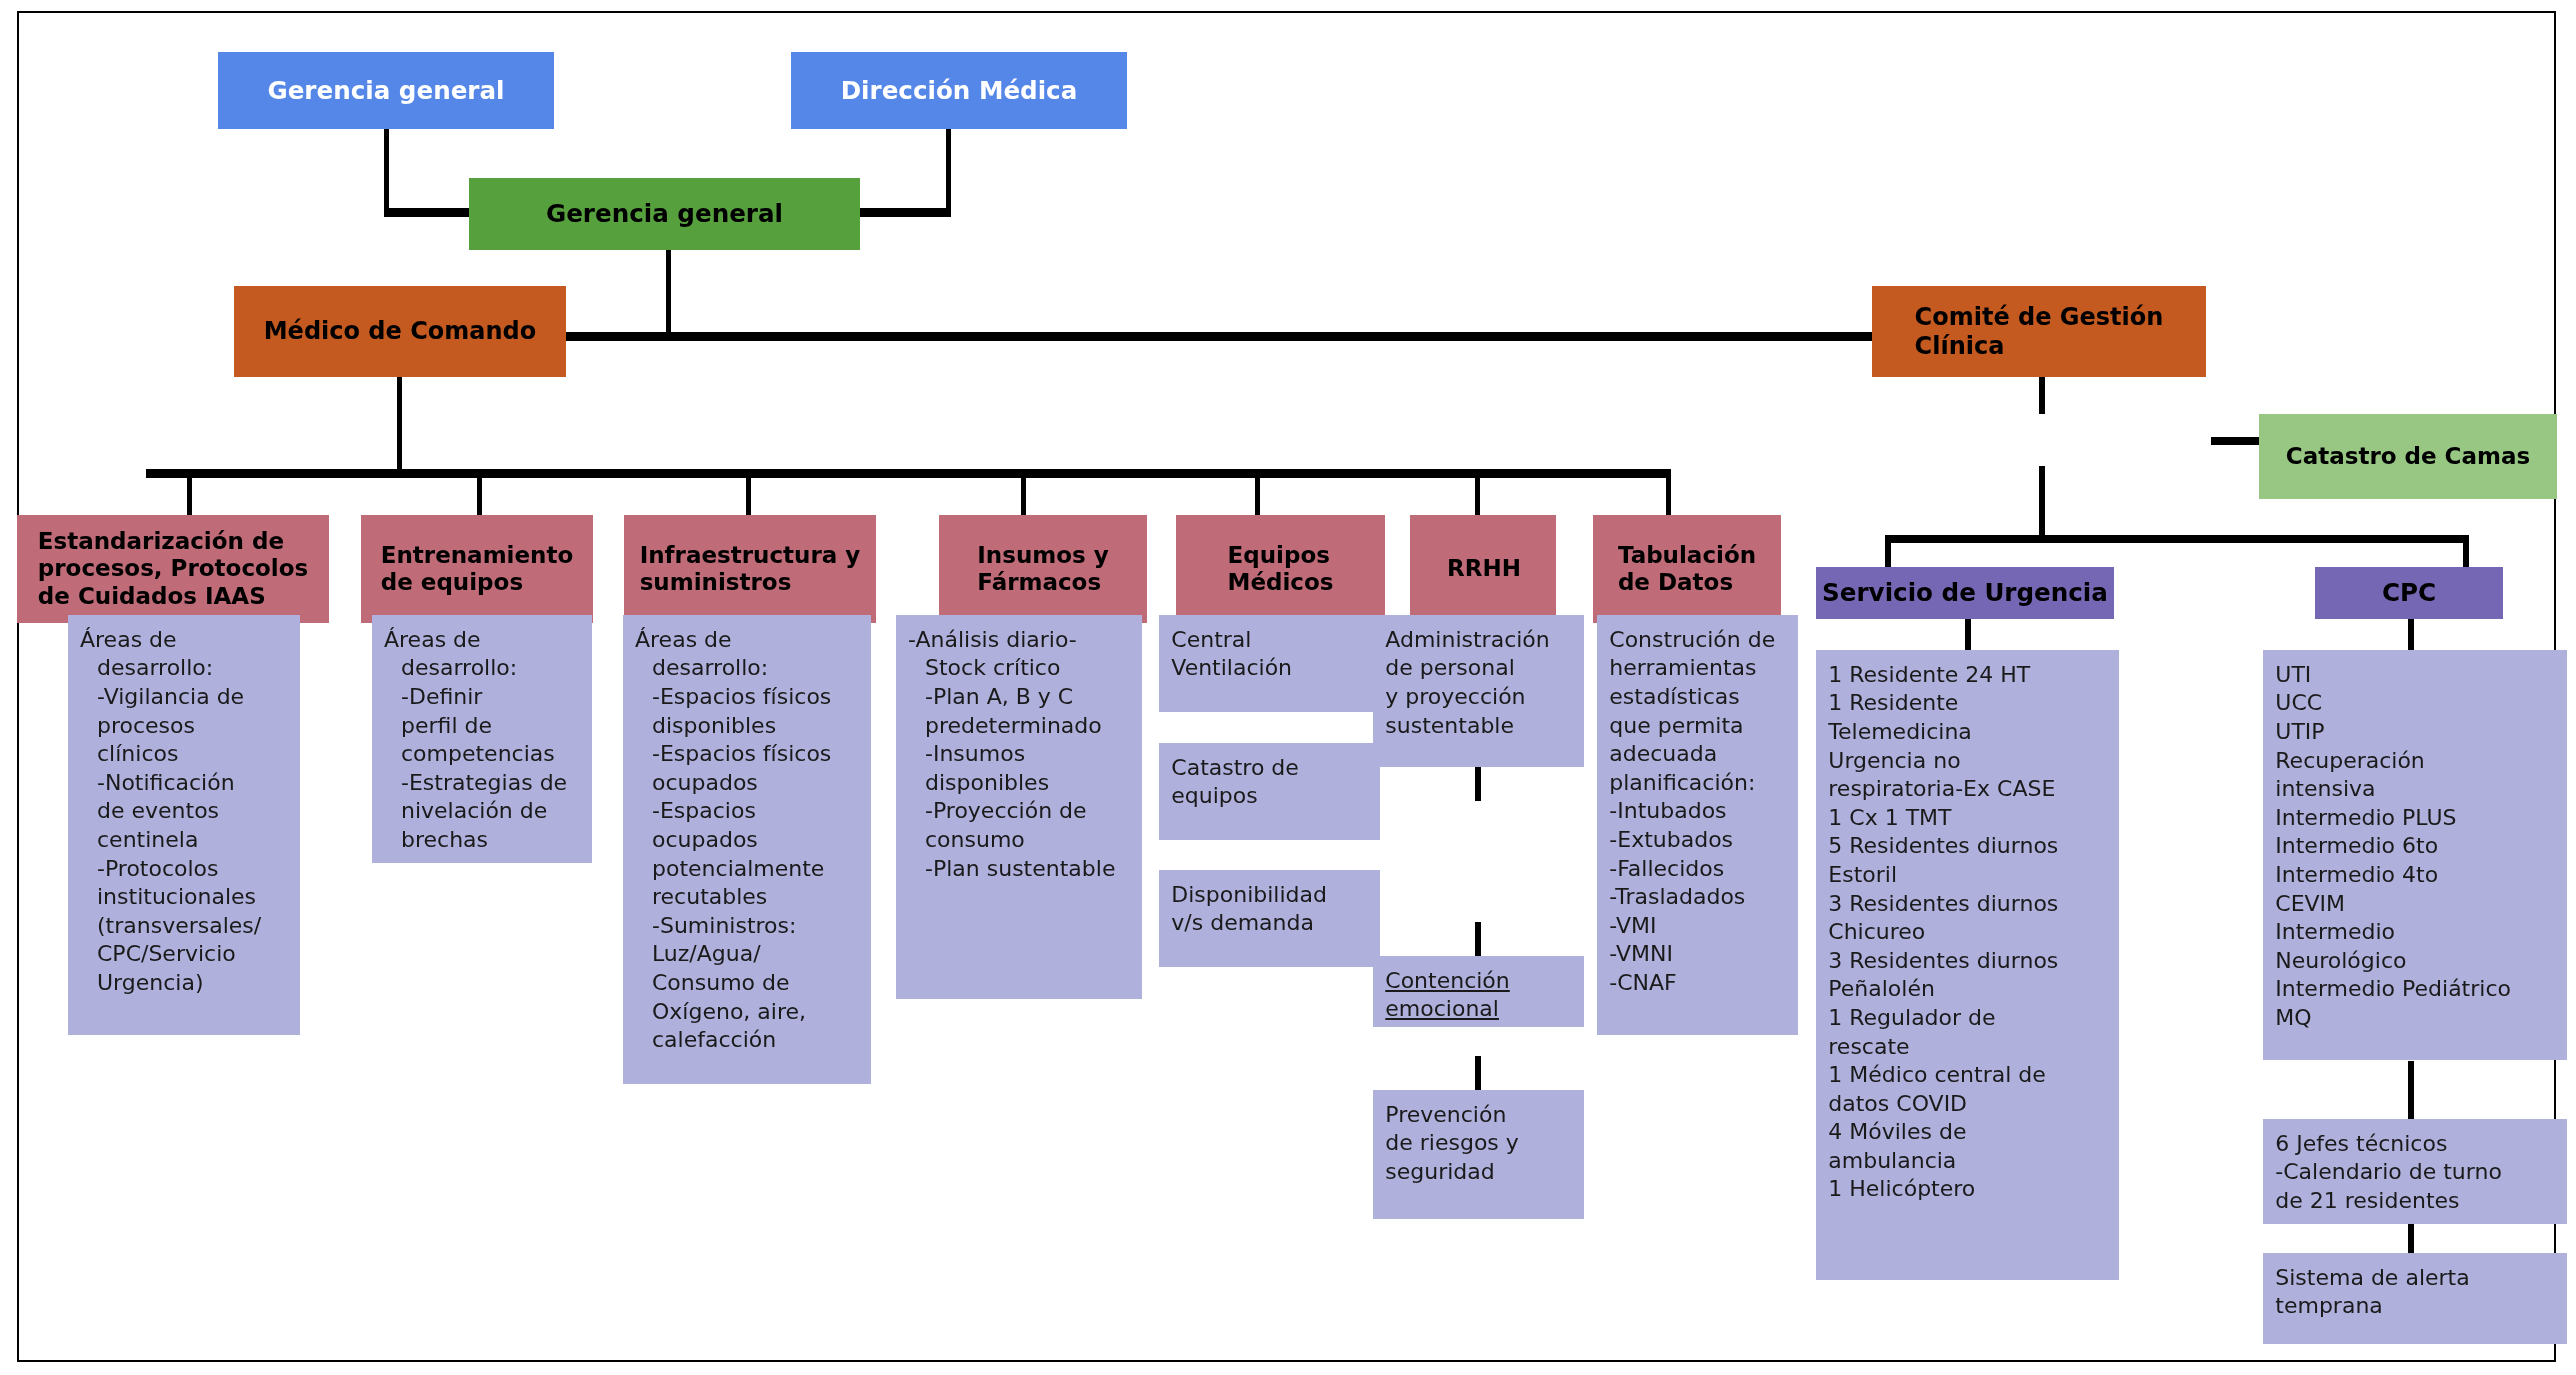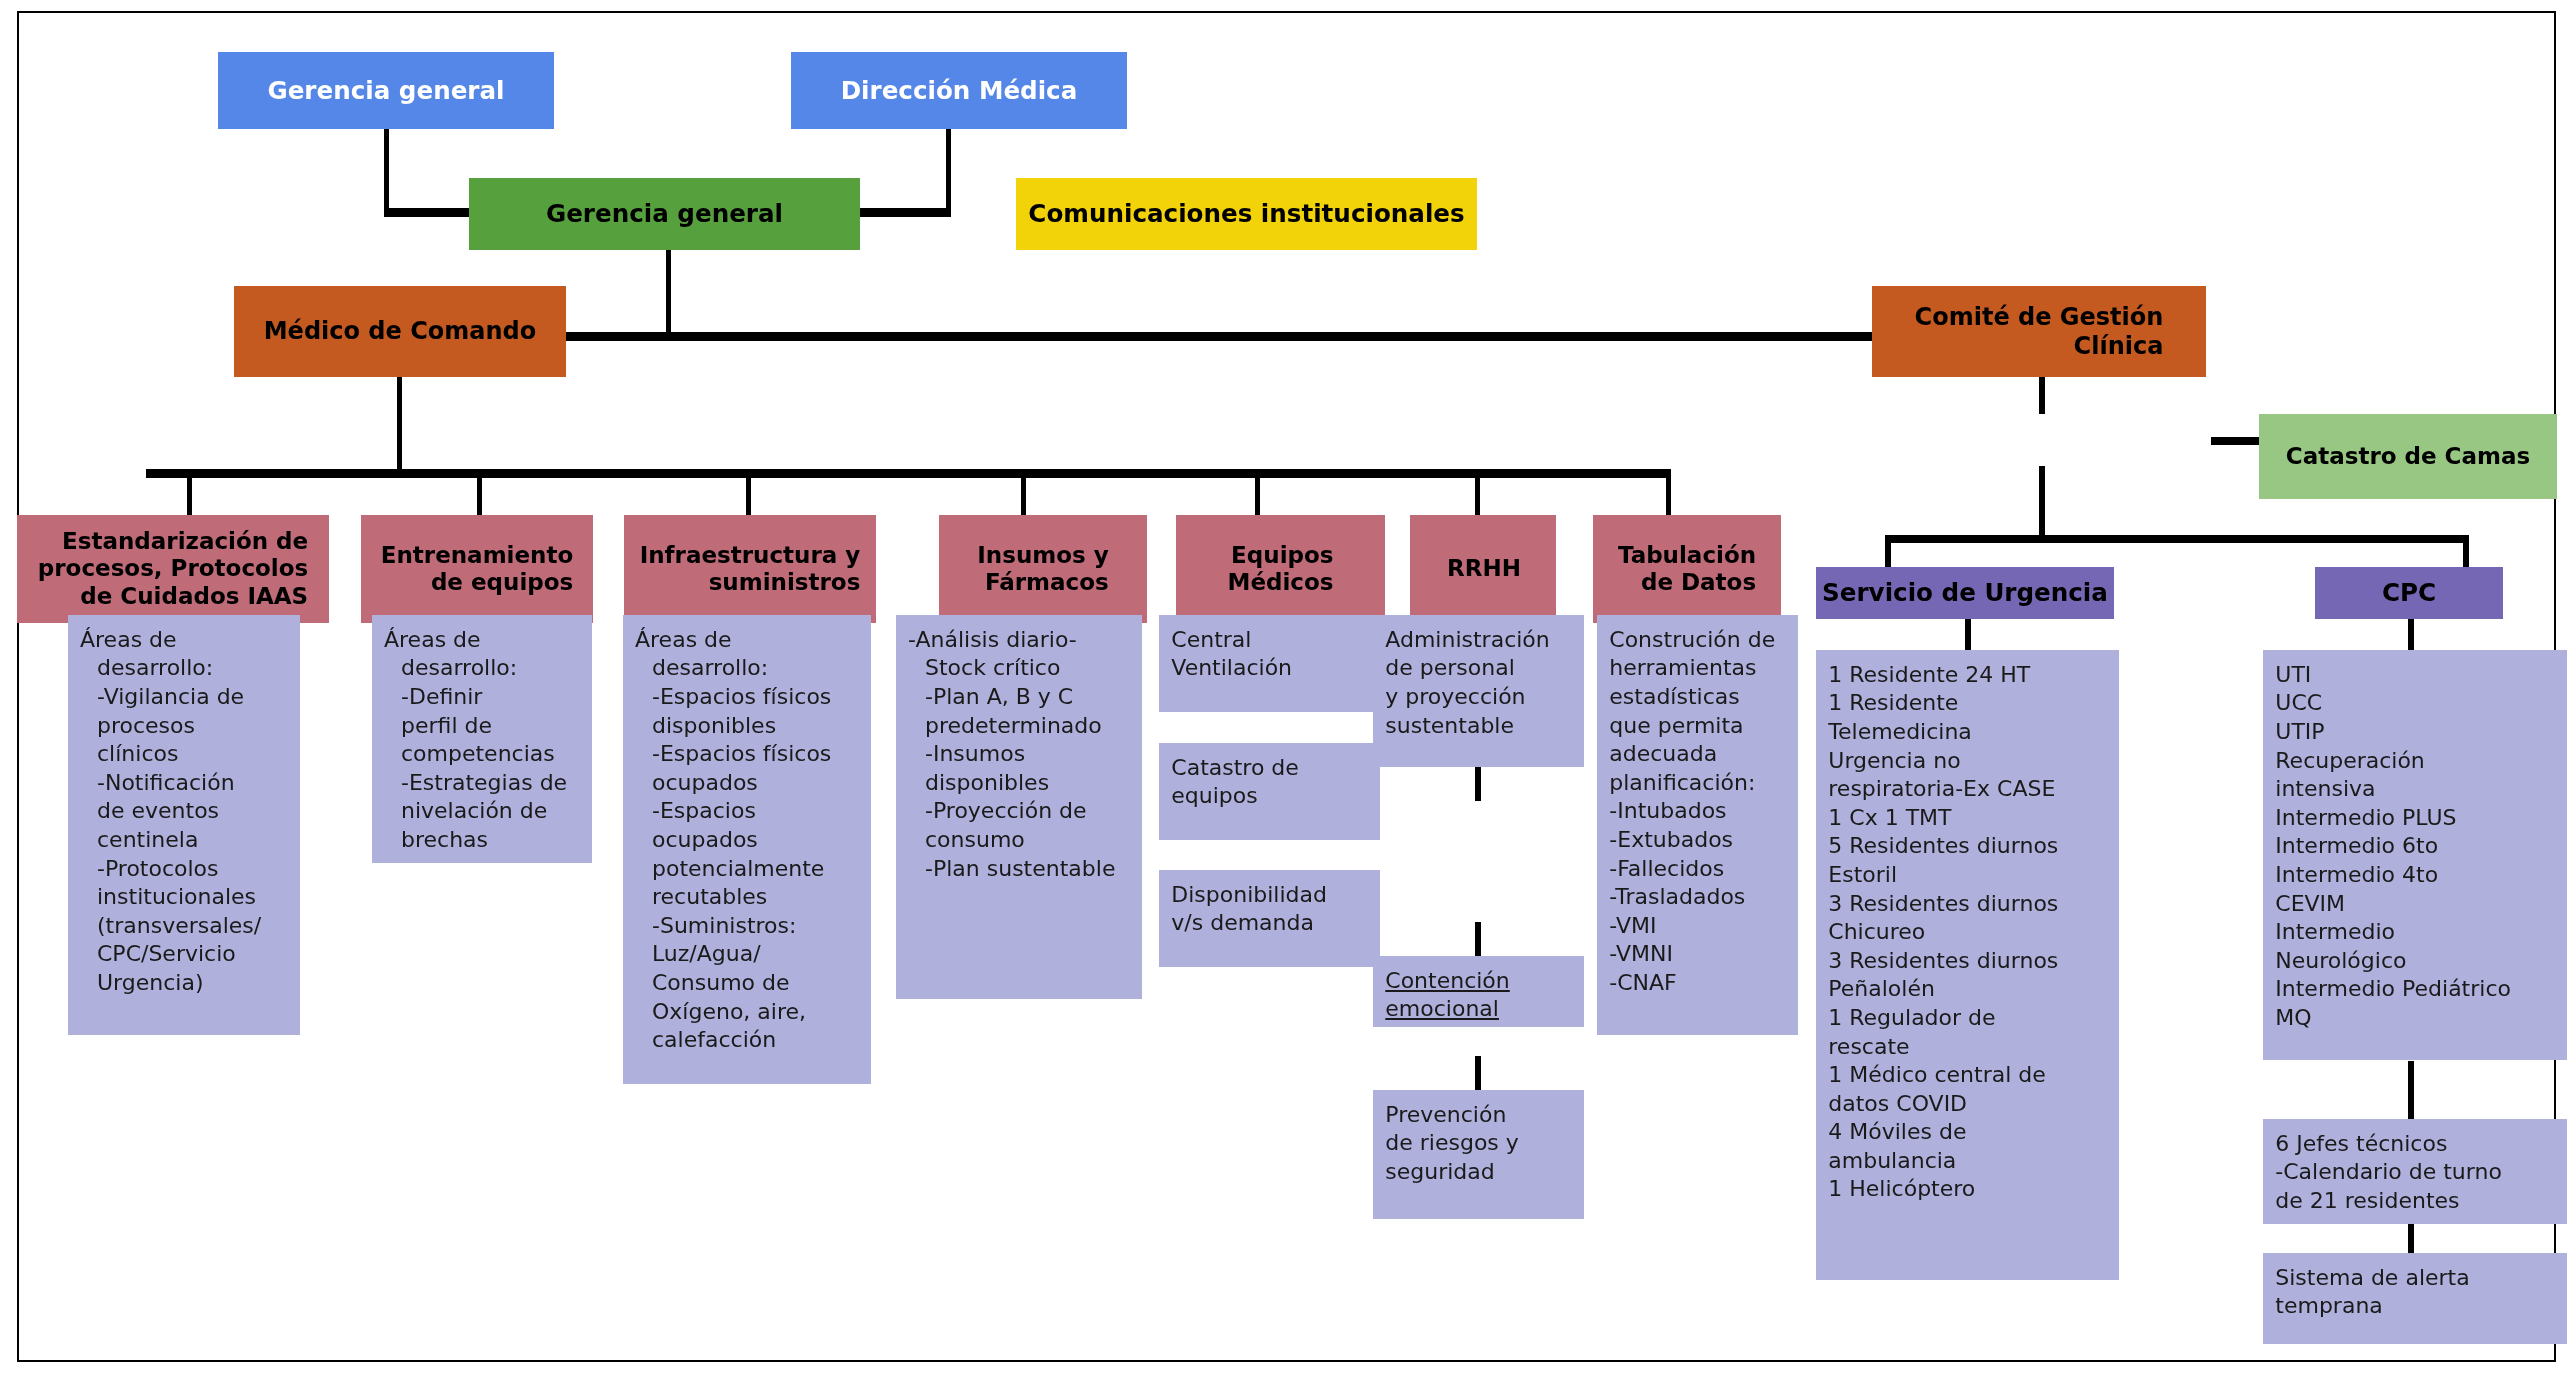--- a/index.html
+++ b/index.html
@@ -23,21 +23,21 @@
     height: 1351px;
     border: 2.3px solid #000000;
     box-sizing: border-box;
   }
   .node {
     position: absolute;
     box-sizing: border-box;
     display: flex;
     align-items: center;
     justify-content: center;
-    text-align: right;
+    text-align: left;
     line-height: 1.18;
     white-space: pre-line;
     padding: 3.1px 6.1px;
   }
   .node.blue   { background: #5487e8; color: #ffffff; font-weight: bold; font-size: 24.6px; }
   .node.green  { background: #57a03e; color: #000000; font-weight: bold; font-size: 24.6px; }
   .node.yellow { background: #f2d209; color: #000000; font-weight: bold; font-size: 24.6px; }
   .node.orange { background: #c55a21; color: #000000; font-weight: bold; font-size: 24px; }
   .node.maroon { background: #bf6b78; color: #000000; font-weight: bold; font-size: 23px; }
   .node.lgreen { background: #97c783; color: #000000; font-weight: bold; font-size: 23px; }
@@ -118,21 +118,20 @@
 
   <div class="line" style="left:2408px; top:1061px; width:6.1px; height:58px;"></div>
   <div class="line" style="left:2408px; top:1224px; width:6.1px; height:29px;"></div>
 
   <div class="node blue" style="left:218px; top:52px; width:336px; height:77px;">Gerencia general</div>
 
   <div class="node blue" style="left:791px; top:52px; width:336px; height:77px;">Dirección Médica</div>
 
   <div class="node green" style="left:469px; top:178px; width:391px; height:72px;">Gerencia general</div>
 
-  <div class="node yellow" style="left:1016px; top:178px; width:461px; height:72px;">Comunicaciones institucionales</div>
 
   <div class="node orange" style="left:234px; top:286px; width:332px; height:91px;">Médico de Comando</div>
 
   <div class="node orange" style="left:1872px; top:286px; width:334px; height:91px;">Comité de Gestión
 Clínica</div>
 
   <div class="node maroon" style="left:17px; top:515px; width:312px; height:108px;">Estandarización de
 procesos, Protocolos
 de Cuidados IAAS</div>
 

